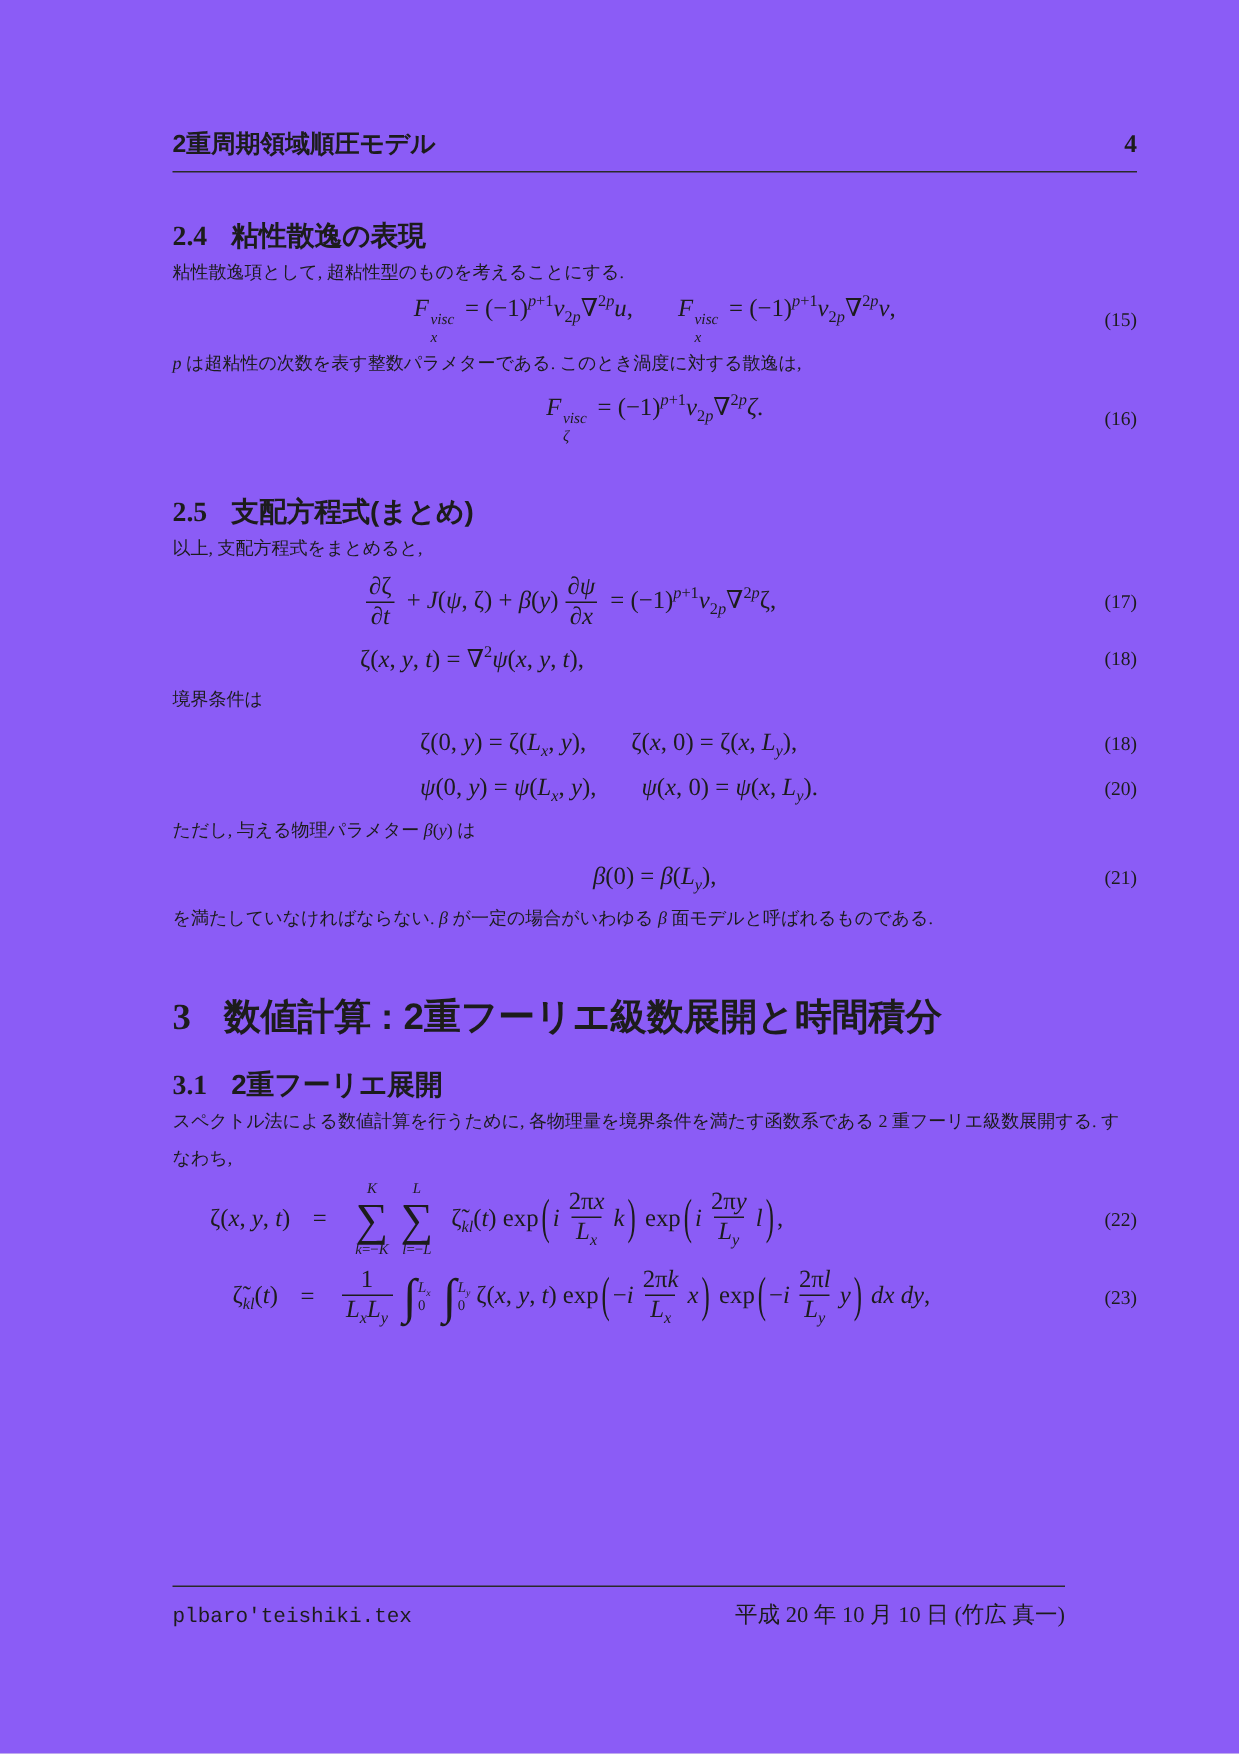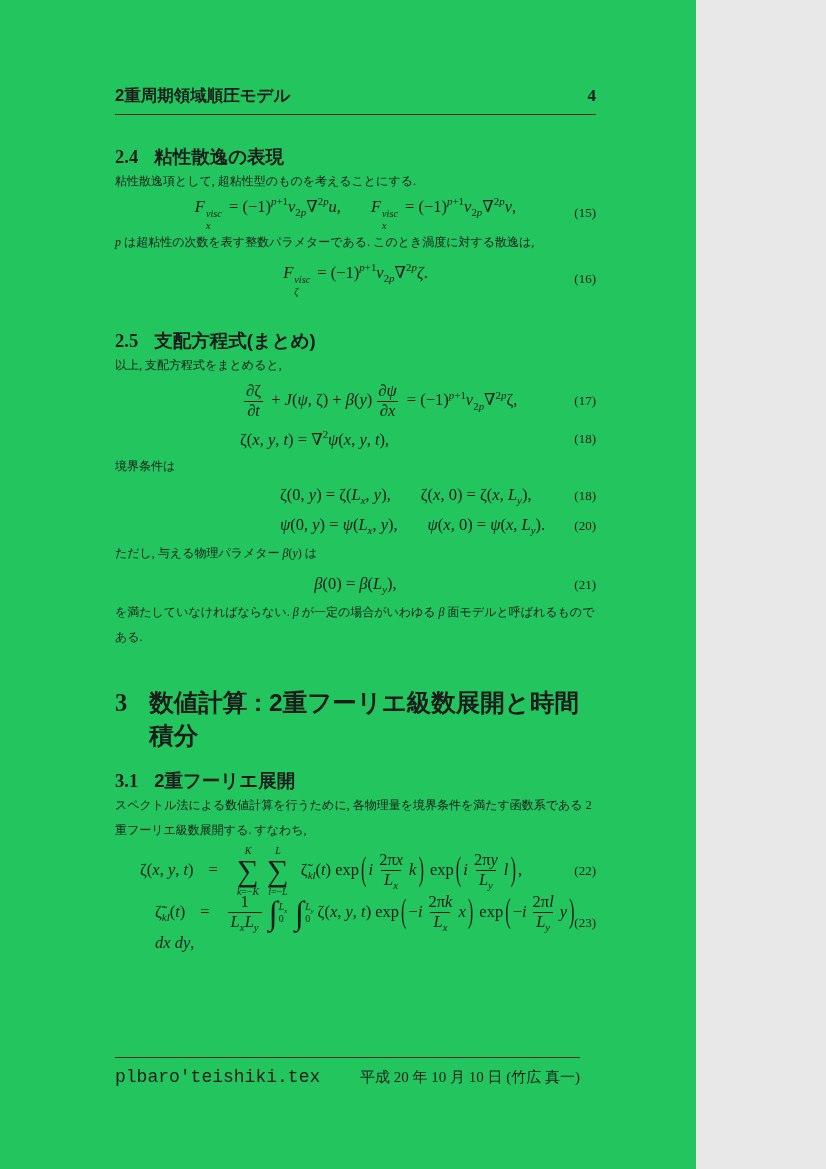--- a/index.html
+++ b/index.html
@@ -1,19 +1,19 @@
 <!DOCTYPE html>
 <html><head>
 <meta charset="utf-8">
 <style>
   html,body{margin:0;padding:0;background:#e8e8e8;}
   .page{
-    width:696px;height:1169px;background:#22c55e;color:#1c1c1c;
+    width:826px;height:1169px;background:#8b5cf6;color:#1c1c1c;
     position:relative;box-sizing:border-box;
-    padding:85px 100px 0 115px;
+    padding:85px 68px 0 115px;
     font-family:"Liberation Serif","DejaVu Serif",serif;
     font-size:16px;overflow:hidden;
   }
   
   .hdr{
     display:flex;justify-content:space-between;align-items:baseline;
     border-bottom:1.5px solid #2a2a2a;padding-bottom:7px;
     font-weight:bold;font-size:16.5px;
     font-family:"Liberation Sans","DejaVu Sans",sans-serif;
   }
@@ -49,21 +49,21 @@
          height:2.3em;font-size:0.6em;line-height:1;vertical-align:middle;
          margin:0 4px 0 1px;}
   .bp{display:inline-block;transform:scaleY(2.0);margin:0 2px;font-weight:300;}
   .qs{display:inline-block;width:30px;}
   .sp{display:inline-block;width:8px;}
   .es{display:inline-block;margin:0 15px;}
   
   .ftr{position:absolute;left:115px;right:116px;top:1057px;
        border-top:1.5px solid #2a2a2a;padding-top:9px;
        display:flex;justify-content:space-between;align-items:baseline;font-size:15px;}
-  .ftr .file{font-family:"Liberation Mono","DejaVu Sans Mono",monospace;font-size:18px;}
+  .ftr .file{font-family:"Liberation Mono","DejaVu Sans Mono",monospace;font-size:14px;}
   
   .mt29{margin-top:29px;}.mt33{margin-top:33px;}.mt35{margin-top:35px;font-family:Liberation Serif, serif;}
   .mt31{margin-top:31px;}.mt36{margin-top:36px;}.mt41{margin-top:16px;}
   .mt8{margin-top:8px;}.mt4{margin-top:4px;}.mt2{margin-top:2px;}.mt0{margin-top:0;}
   .h34{height:34px;}.h32{height:32px;}.h30{height:30px;}
   .h46{height:46px;}.h56{height:56px;}.h48{height:48px;}
   .pl125{padding-left:125px;}.pl165{padding-left:165px;}
   .pl25{padding-left:25px;}.pl40{padding-left:40px;}
 </style>
 </head>

